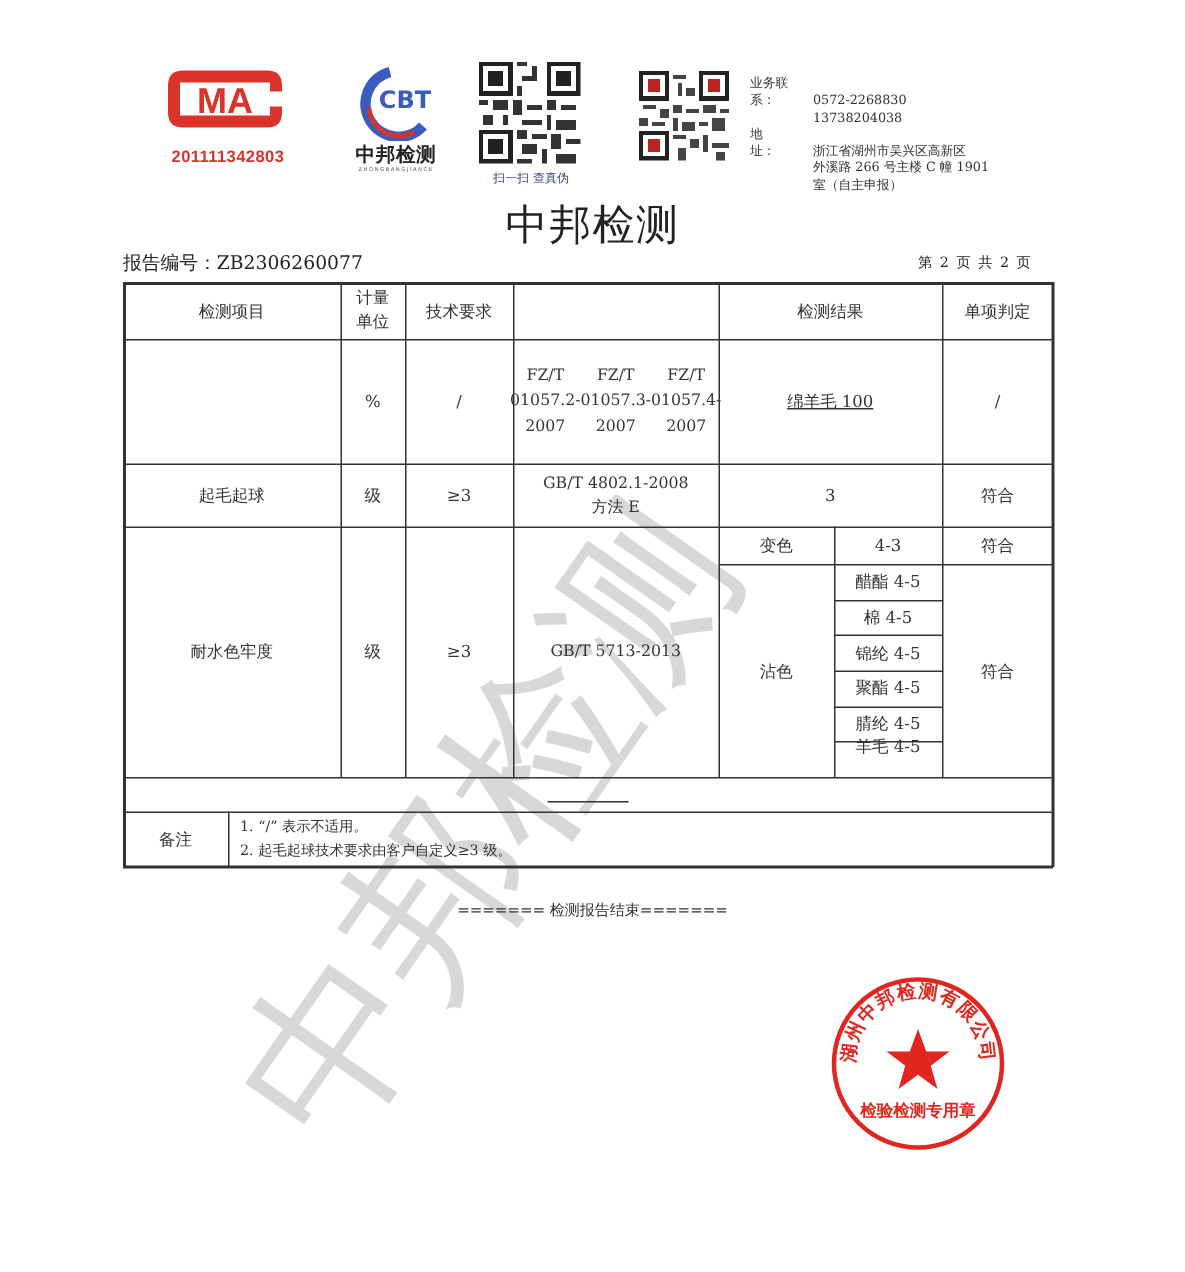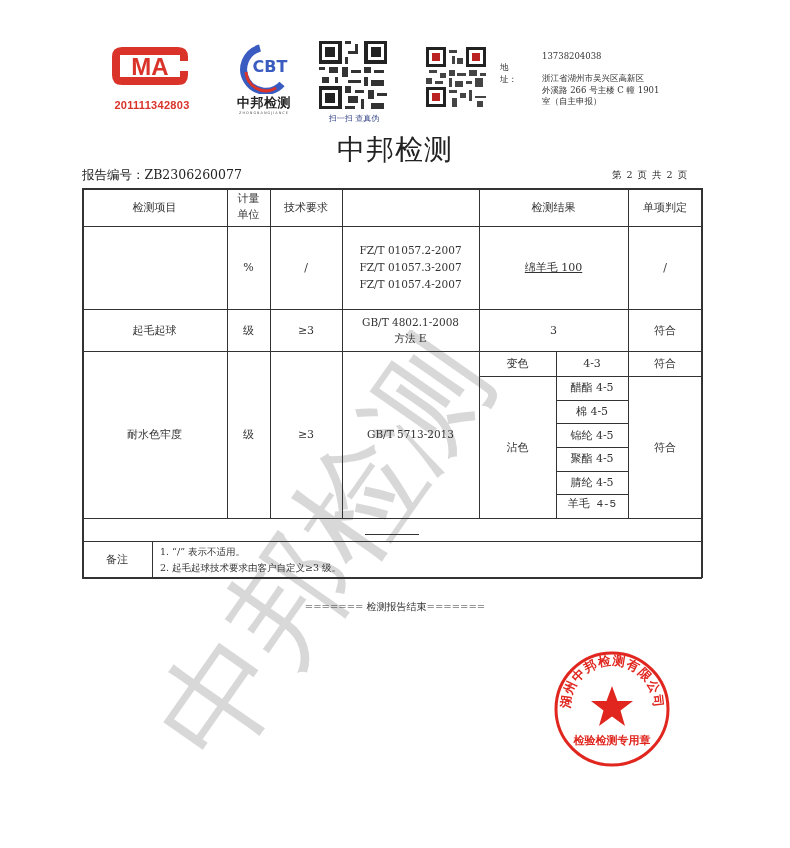--- a/index.html
+++ b/index.html
@@ -126,20 +126,21 @@
     <rect x="8" y="15" width="3" height="1"></rect>
       <rect x="12" y="16" width="2" height="2"></rect>
       <rect x="15" y="15" width="1" height="4"></rect>
       <rect x="17" y="17" width="4" height="1"></rect>
     <rect x="9" y="18" width="2" height="3"></rect>
       <rect x="18" y="19" width="2" height="2"></rect>
   </g>
 </svg>
 
 <div class="abs contact">
+  <div><span class="lbl">业务联系：</span><span>0572-2268830</span></div>
   <div class="ind">13738204038</div>
   <div><span class="lbl">地　　址：</span><span>浙江省湖州市吴兴区高新区</span></div>
   <div class="ind">外溪路 266 号主楼 C 幢 1901</div>
   <div class="ind">室（自主申报）</div>
 </div>
 
 <div class="abs title">中邦检测</div>
 <div class="abs report-no"><span>报告编号：</span><span>ZB2306260077</span></div>
 <div class="abs page-no">第 2 页 共 2 页</div>
 
@@ -153,21 +154,21 @@
   <div class="cell" style="left:145px;top:0;width:43px;height:38px;flex-direction:column;line-height:16px;">
     <span>计量</span>
     <span>单位</span>
   </div>
   <div class="cell" style="left:188px;top:0;width:72px;height:38px;">技术要求</div>
   <div class="cell" style="left:397px;top:0;width:149px;height:38px;">检测结果</div>
   <div class="cell" style="left:546px;top:0;width:74px;height:38px;">单项判定</div>
 
   <div class="cell" style="left:145px;top:38px;width:43px;height:83px;">%</div>
   <div class="cell" style="left:188px;top:38px;width:72px;height:83px;">/</div>
-  <div class="cell mono" style="left:260px;top:38px;width:137px;height:83px;flex-direction:column;">
+  <div class="cell mono" style="left:260px;top:38px;width:137px;height:83px;flex-direction:row;">
     <span>FZ/T 01057.2-2007</span>
     <span>FZ/T 01057.3-2007</span>
     <span>FZ/T 01057.4-2007</span>
   </div>
   <div class="cell" style="left:397px;top:38px;width:149px;height:83px;text-decoration:underline;">绵羊毛 100</div>
   <div class="cell" style="left:546px;top:38px;width:74px;height:83px;">/</div>
 
   <div class="cell" style="left:0;top:121px;width:145px;height:42px;">起毛起球</div>
   <div class="cell" style="left:145px;top:121px;width:43px;height:42px;">级</div>
   <div class="cell" style="left:188px;top:121px;width:72px;height:42px;">≥3</div>
@@ -186,21 +187,21 @@
   <div class="cell" style="left:397px;top:163px;width:77px;height:25px;">变色</div>
   <div class="cell" style="left:474px;top:163px;width:72px;height:25px;">4-3</div>
   <div class="cell" style="left:546px;top:163px;width:74px;height:25px;">符合</div>
 
   <div class="cell" style="left:397px;top:188px;width:77px;height:142px;">沾色</div>
   <div class="cell" style="left:474px;top:188px;width:72px;height:23.7px;">醋酯 4-5</div>
   <div class="cell" style="left:474px;top:211.7px;width:72px;height:23.7px;">棉 4-5</div>
   <div class="cell" style="left:474px;top:235.3px;width:72px;height:23.7px;">锦纶 4-5</div>
   <div class="cell" style="left:474px;top:259px;width:72px;height:23.7px;">聚酯 4-5</div>
   <div class="cell" style="left:474px;top:282.7px;width:72px;height:23.7px;">腈纶 4-5</div>
-  <div class="cell" style="left:474px;top:305px;width:72px;height:23.7px;font-family:Liberation Mono, monospace;">羊毛 4-5</div>
+  <div class="cell" style="left:474px;top:298px;width:72px;height:23.7px;">羊毛 4-5</div>
   <div class="cell" style="left:546px;top:188px;width:74px;height:142px;">符合</div>
 
   <div class="cell" style="left:0;top:330px;width:620px;height:23px;align-items:flex-end;">
     <span style="display:block;width:54px;border-bottom:1px solid #333;margin-bottom:6px;"></span>
   </div>
 
   <div class="cell" style="left:0;top:353px;width:70px;height:37px;">备注</div>
   <div class="cell note" style="left:70px;top:353px;width:488px;height:37px;flex-direction:column;align-items:flex-start;justify-content:center;line-height:16px;">
     <span>1.  “/” 表示不适用。</span>
     <span>2.  起毛起球技术要求由客户自定义≥3 级。</span>

